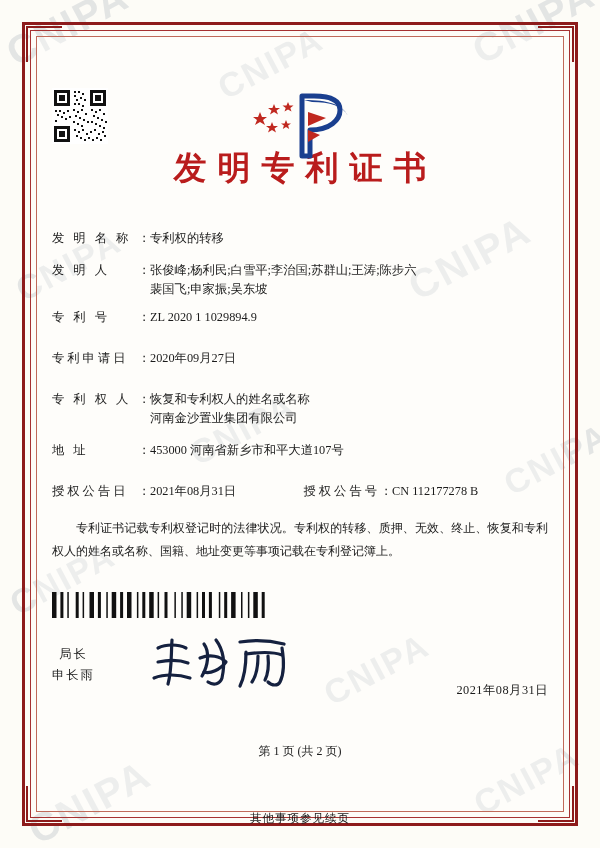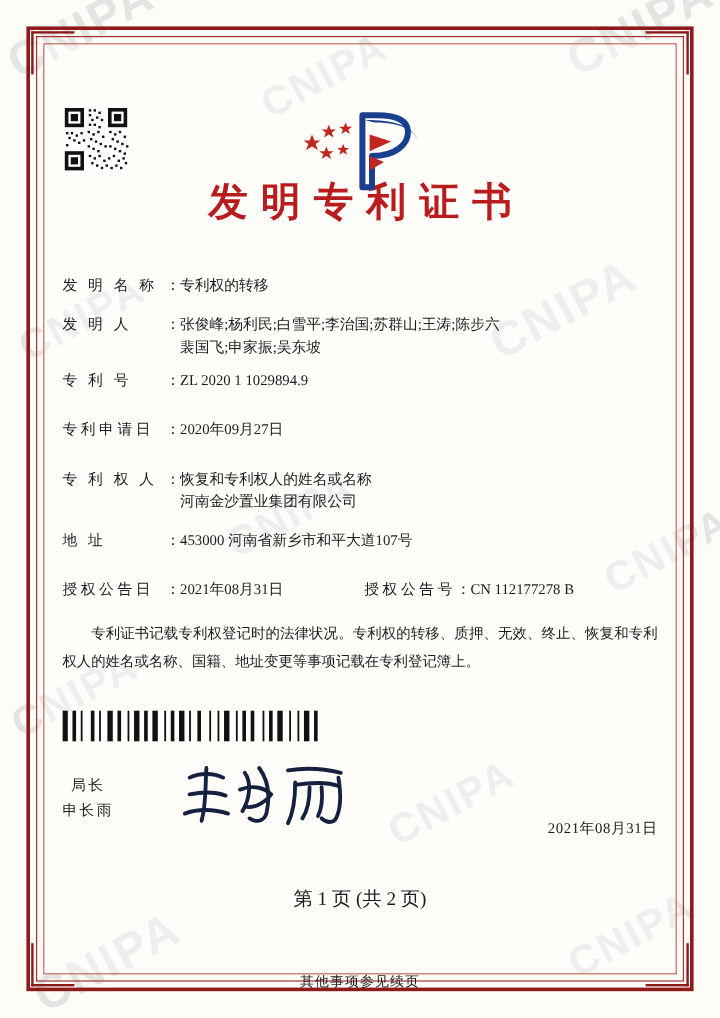--- a/index.html
+++ b/index.html
@@ -199,21 +199,21 @@
     font-size: 12.3px;
     letter-spacing: 0.5px;
   }
 
   .page-no {
     position: absolute;
     left: 0;
     right: 0;
     bottom: 36px;
     text-align: center;
-    font-size: 16px;
+    font-size: 12px;
   }
   .footnote {
     position: absolute;
     left: 0;
     right: 0;
     bottom: -30px;
     text-align: center;
     font-size: 11.5px;
     letter-spacing: 1px;
   }

